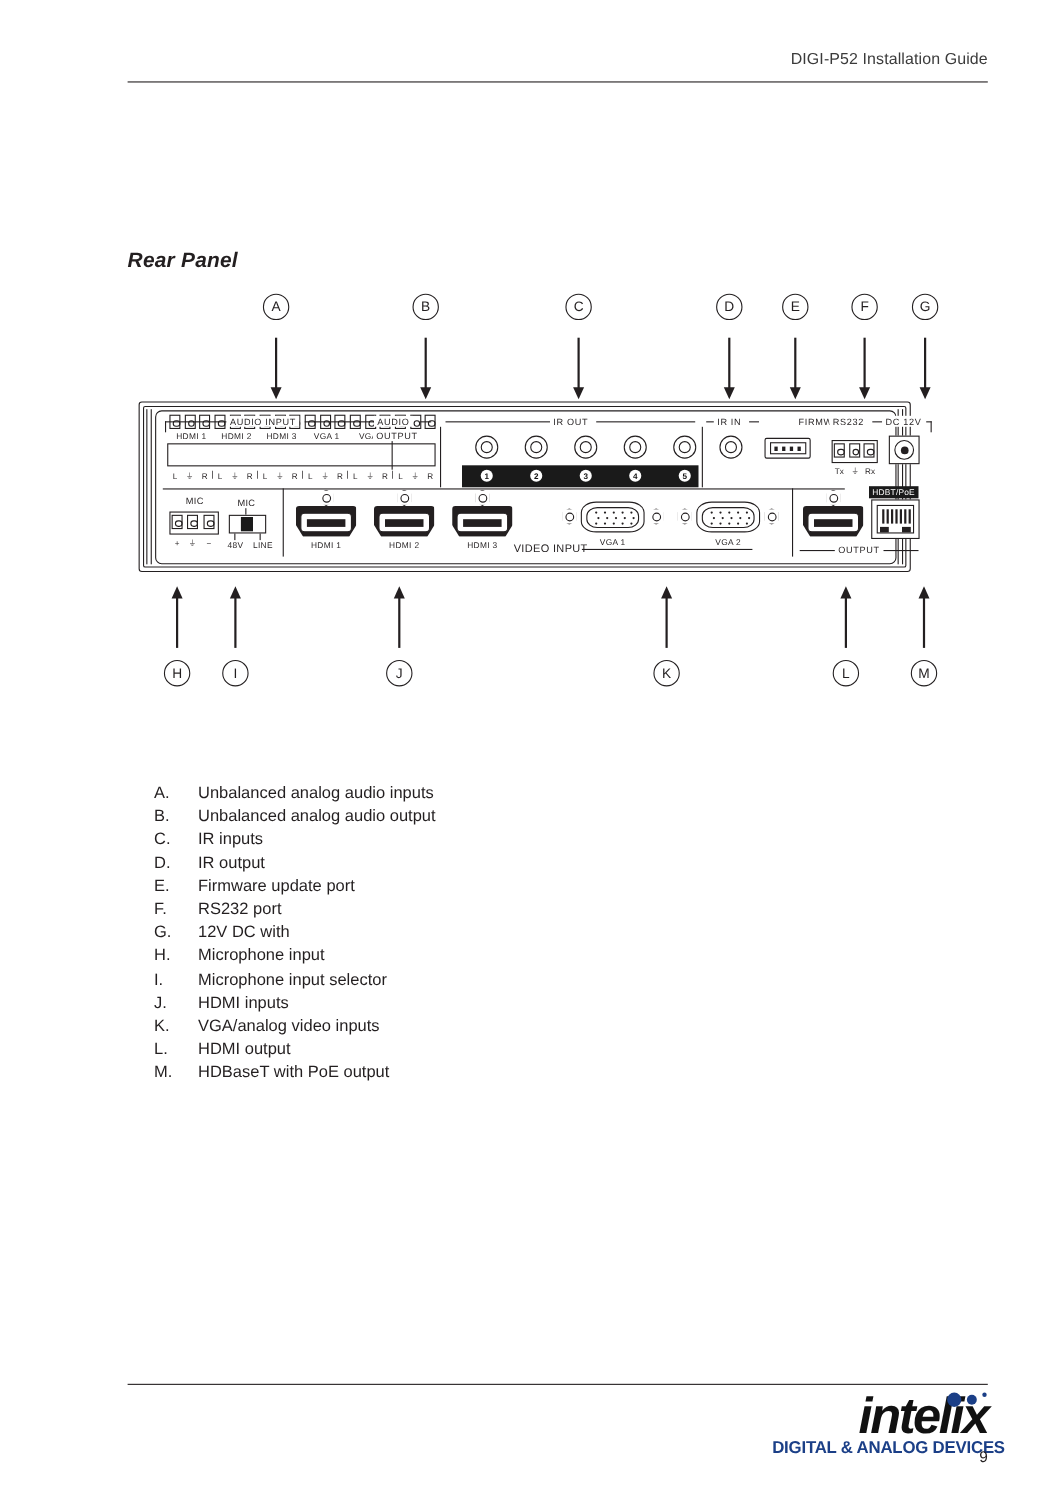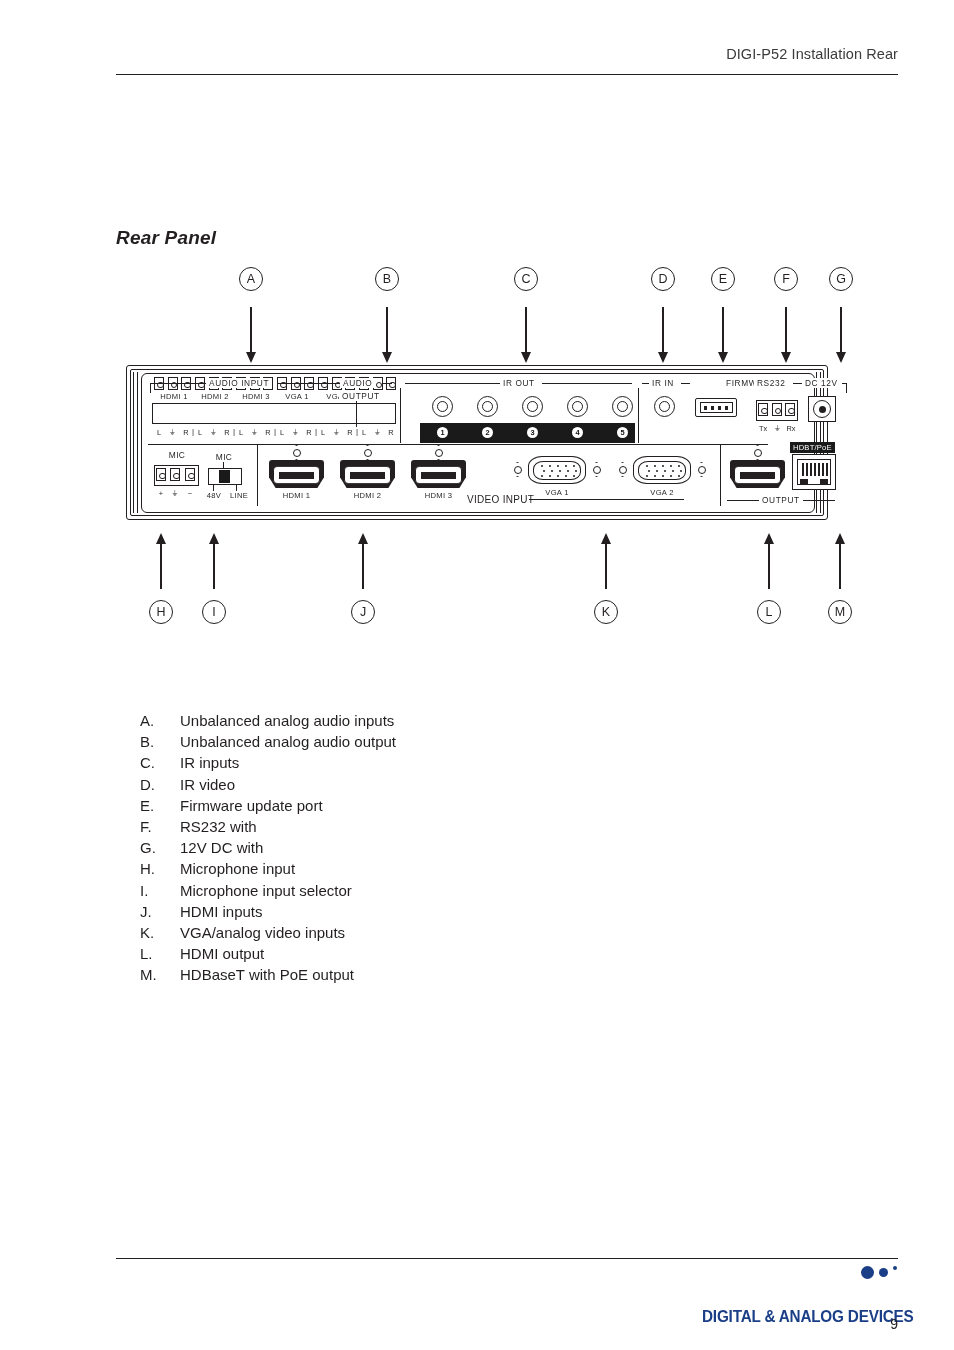--- a/index.html
+++ b/index.html
@@ -277,21 +277,21 @@
   }
   #page-number {
     position:absolute; right:56px; top:1316px;
     font-size:14px; color:#231f20; text-align:right;
   }
 </style>
 </head>
 <body>
 
 <div id="page-header">
-  <div id="header-title">DIGI-P52 Installation Rear</div>
+  <div id="header-title">DIGI-P52 Installation Guide</div>
   <div id="header-rule"></div>
 </div>
 
 <div id="section-title">Rear Panel</div>
 
 <div id="figure">
 
   <div class="callout" style="left:239px; top:12px;">A</div>
   <div class="callout" style="left:375px; top:12px;">B</div>
   <div class="callout" style="left:514px; top:12px;">C</div>
@@ -639,29 +639,29 @@
   <div class="legend-row">
     <span class="legend-key">B.</span>
     <span class="legend-text">Unbalanced analog audio output</span>
   </div>
   <div class="legend-row">
     <span class="legend-key">C.</span>
     <span class="legend-text">IR inputs</span>
   </div>
   <div class="legend-row">
     <span class="legend-key">D.</span>
-    <span class="legend-text">IR video</span>
+    <span class="legend-text">IR output</span>
   </div>
   <div class="legend-row">
     <span class="legend-key">E.</span>
     <span class="legend-text">Firmware update port</span>
   </div>
   <div class="legend-row">
     <span class="legend-key">F.</span>
-    <span class="legend-text">RS232 with</span>
+    <span class="legend-text">RS232 port</span>
   </div>
   <div class="legend-row">
     <span class="legend-key">G.</span>
     <span class="legend-text">12V DC with</span>
   </div>
   <div class="legend-row">
     <span class="legend-key">H.</span>
     <span class="legend-text">Microphone input</span>
   </div>
   <div class="legend-row">
@@ -681,18 +681,19 @@
     <span class="legend-text">HDMI output</span>
   </div>
   <div class="legend-row">
     <span class="legend-key">M.</span>
     <span class="legend-text">HDBaseT with PoE output</span>
   </div>
 </div>
 
 <div id="footer-rule"></div>
 <div id="logo">
+  <div id="logo-word">intelix</div>
   <div id="logo-dot1"></div>
   <div id="logo-dot2"></div>
   <div id="logo-dot3"></div>
   <div id="logo-tag">DIGITAL &amp; ANALOG DEVICES</div>
 </div>
 <div id="page-number">9</div>
 
 </body></html>

